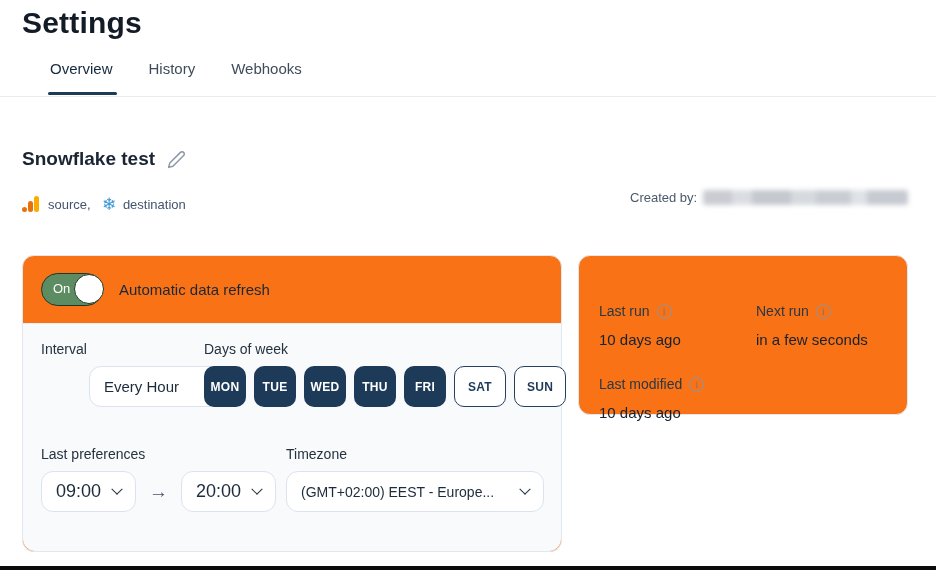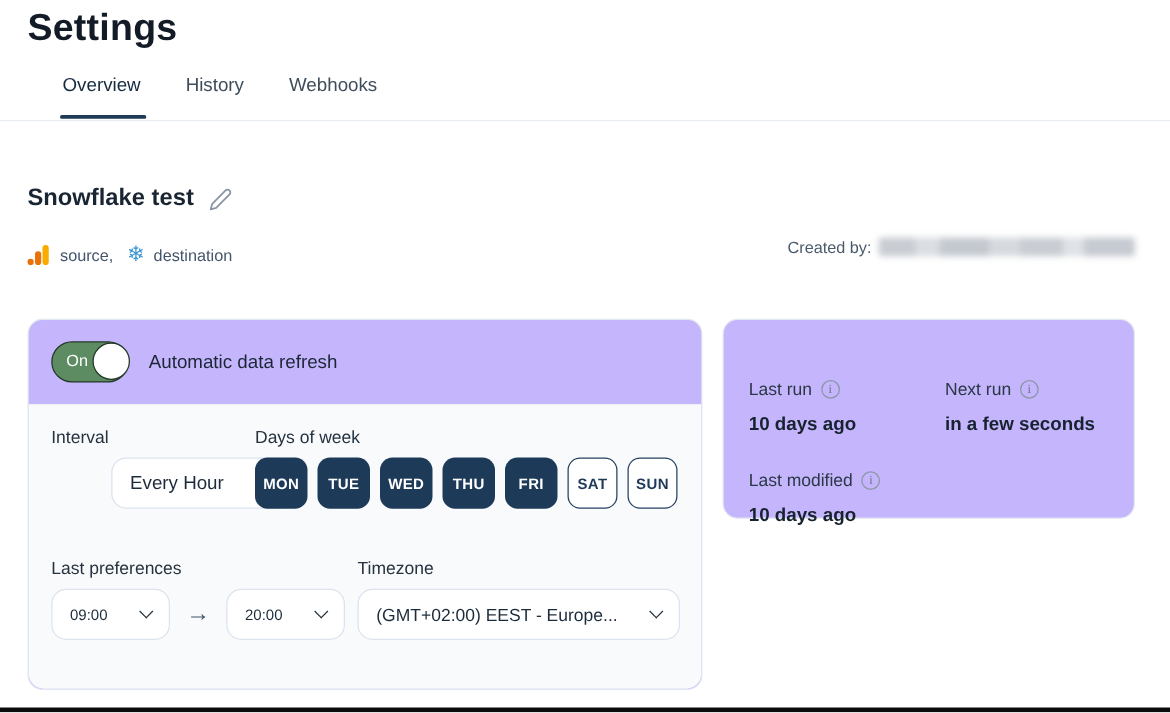--- a/index.html
+++ b/index.html
@@ -27,21 +27,21 @@
   .ga-icon .bar-mid { position:absolute; left:6px; bottom:1px; width:5px; height:11px; border-radius:3px; background:#E8710A; }
   .ga-icon .bar-tall { position:absolute; left:12px; bottom:1px; width:5px; height:16px; border-radius:3px; background:#F9AB00; }
   .snowflake-icon { font-family:"DejaVu Sans",sans-serif; font-size:17px; line-height:1; color:#3F97D4; margin-left:4px; }
   .snowflake-icon::before { content:"\2744"; }
   .created-by { position:absolute; left:630px; top:190px; display:flex; align-items:center; gap:6px; font-size:13px; color:#4A5A6D; }
   .redacted { display:inline-block; width:205px; height:15px; border-radius:2px;
               background:linear-gradient(90deg,#c9ccd2 0 14%,#dadde2 14% 24%,#c4c8cf 24% 43%,#d6dade 43% 55%,#c9cdd3 55% 72%,#dfe2e6 72% 80%,#c6cad1 80% 100%);
               filter:blur(2.5px); }
 
   
-  .card { position:absolute; background:#c4b5fd; border:1px solid #E2E8F0; border-radius:12px; }
+  .card { position:absolute; background:#f97316; border:1px solid #E2E8F0; border-radius:12px; }
   .main-card { left:22px; top:255px; width:540px; height:297px; }
   .status-card { left:578px; top:255px; width:330px; height:160px; }
 
   
   .card-head { position:absolute; left:0; right:0; top:0; height:67px; display:flex; align-items:center; padding-left:18px; gap:16px; }
   .toggle { position:relative; width:62px; height:33px; border-radius:17px; background:#5E8C62; border:1.5px solid #223826; cursor:pointer; }
   .toggle-state { position:absolute; left:11px; top:7px; font-size:13px; color:#ffffff; font-weight:500; }
   .knob { position:absolute; top:-0.5px; right:-2px; width:30px; height:30px; border-radius:50%; background:#ffffff; border:1.5px solid #223826; }
   .toggle-label { font-size:15px; font-weight:500; color:#1B2736; }
 
@@ -49,41 +49,41 @@
   .card-body { position:absolute; left:0; right:0; top:67px; bottom:0; background:#F8FAFC; border-top:1px solid #ECEFF4; border-radius:0 0 12px 12px; }
   .field-label { font-size:14px; color:#25323F; margin-bottom:9px; }
   .group { position:absolute; }
   .g-interval { left:18px; top:17px; }
   .g-days { left:181px; top:17px; }
   .g-time { left:18px; top:122px; }
   .g-tz { left:263px; top:122px; }
 
   .select { display:flex; align-items:center; justify-content:space-between; background:#fff; border:1px solid #DCE3EE; border-radius:12px; height:41px; padding:0 14px; cursor:pointer; font-size:15px; color:#1C2B3A; }
   .sel-interval { width:143px;margin-left:48px; }
-  .sel-time { width:95px; font-size:12px; }
+  .sel-time { width:95px; font-size:18px; }
   .sel-tz { width:258px; font-size:14px; }
   .chevron { width:8px; height:8px; border-right:1.7px solid #26343F; border-bottom:1.7px solid #26343F; transform:rotate(45deg) translate(-2px,-2px); flex:0 0 auto; margin-left:8px; }
 
   .days-row { display:flex; gap:8px; }
   .day { height:41px; width:42px; border-radius:10px; border:none; background:#1E3A59; color:#fff; font-family:inherit; font-size:12px; font-weight:700; letter-spacing:.3px; cursor:pointer; display:flex; align-items:center; justify-content:center; }
-  .day:not(.selected) { background:#fff; border:1.2px solid #26415F; color:#1E3A59; width:40px; }
+  .day:not(.selected) { background:#fff; border:1.2px solid #26415F; color:#1E3A59; width:52px; }
 
   .time-row { display:flex; align-items:center; gap:13px; }
   .arrow-right-icon { font-size:19px; color:#44546B; line-height:1; }
   .arrow-right-icon::before { content:"\2192"; }
 
   
   .stat { position:absolute; }
   .s-lastrun { left:20px; top:19px; }
   .s-nextrun { left:177px; top:19px; }
   .s-lastmod { left:20px; top:92px; }
   .stat-label { display:flex; align-items:center; gap:7px; font-size:14px; color:#2A3744;margin-top:28px; }
   .info-icon { width:15px; height:15px; border:1px solid #8A95A3; border-radius:50%; display:inline-flex; align-items:center; justify-content:center; font-size:10px; color:#6B7685; cursor:pointer; }
   .info-icon::before { content:"i"; font-family:"Liberation Serif",serif; }
-  .stat-value { margin-top:12px; font-size:15px; font-weight:700; color:#16222E; }
+  .stat-value { margin-top:12px; font-size:15px; font-weight:400; color:#16222E; }
 </style>
 </head>
 <body>
 
 <div class="screen">
 
   <h1 class="page-title">Settings</h1>
 
   <nav class="tabs">
     <div class="tab active">Overview</div>

